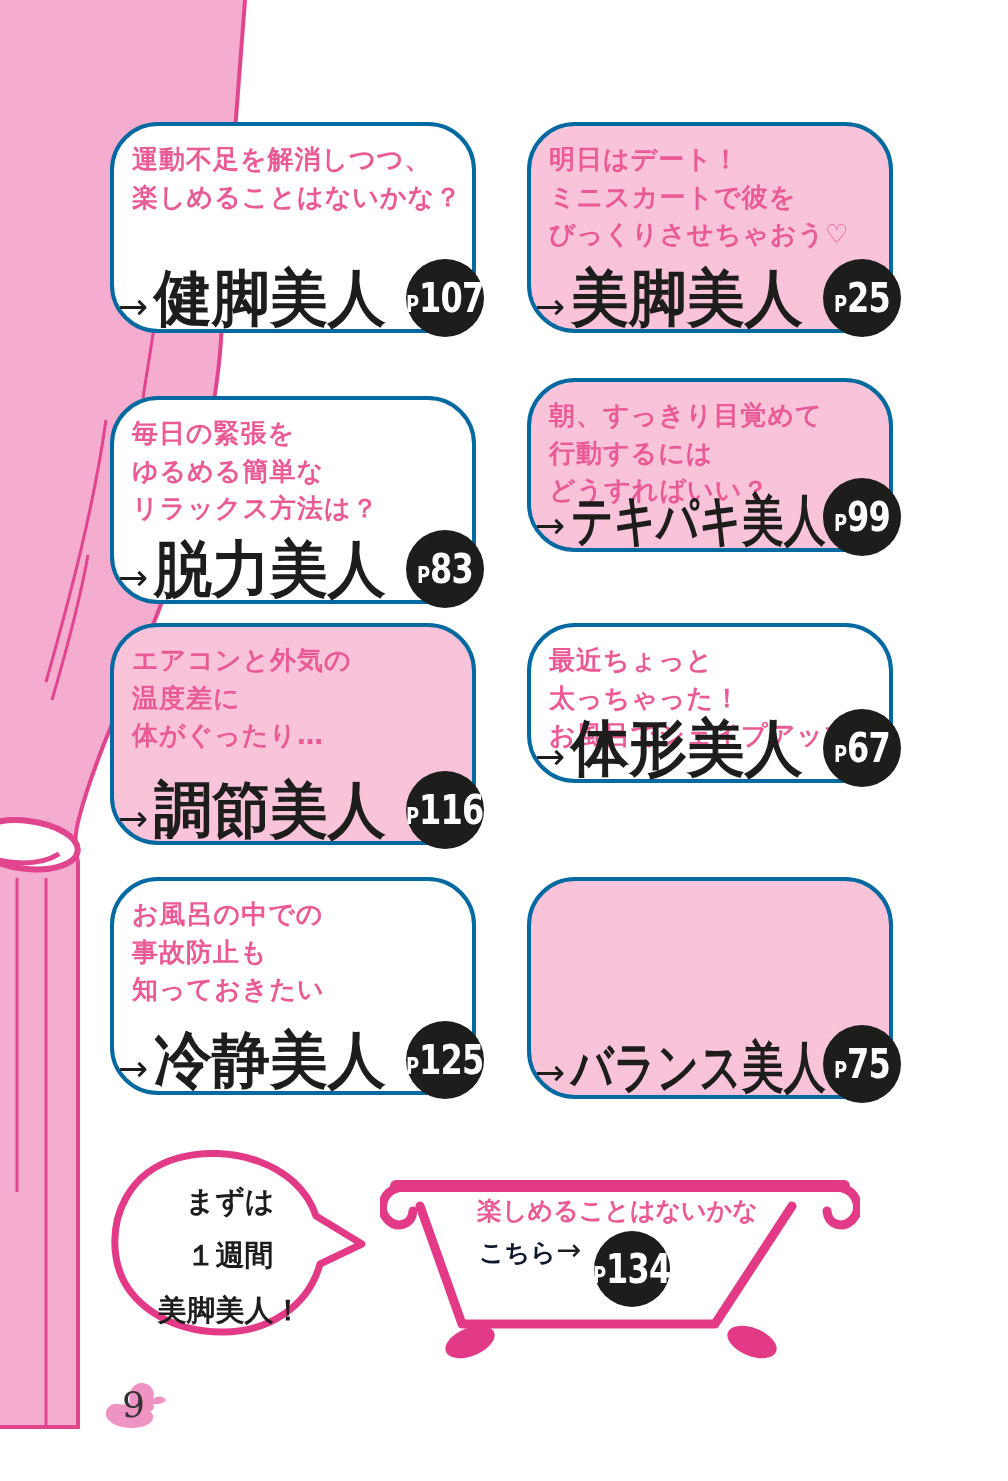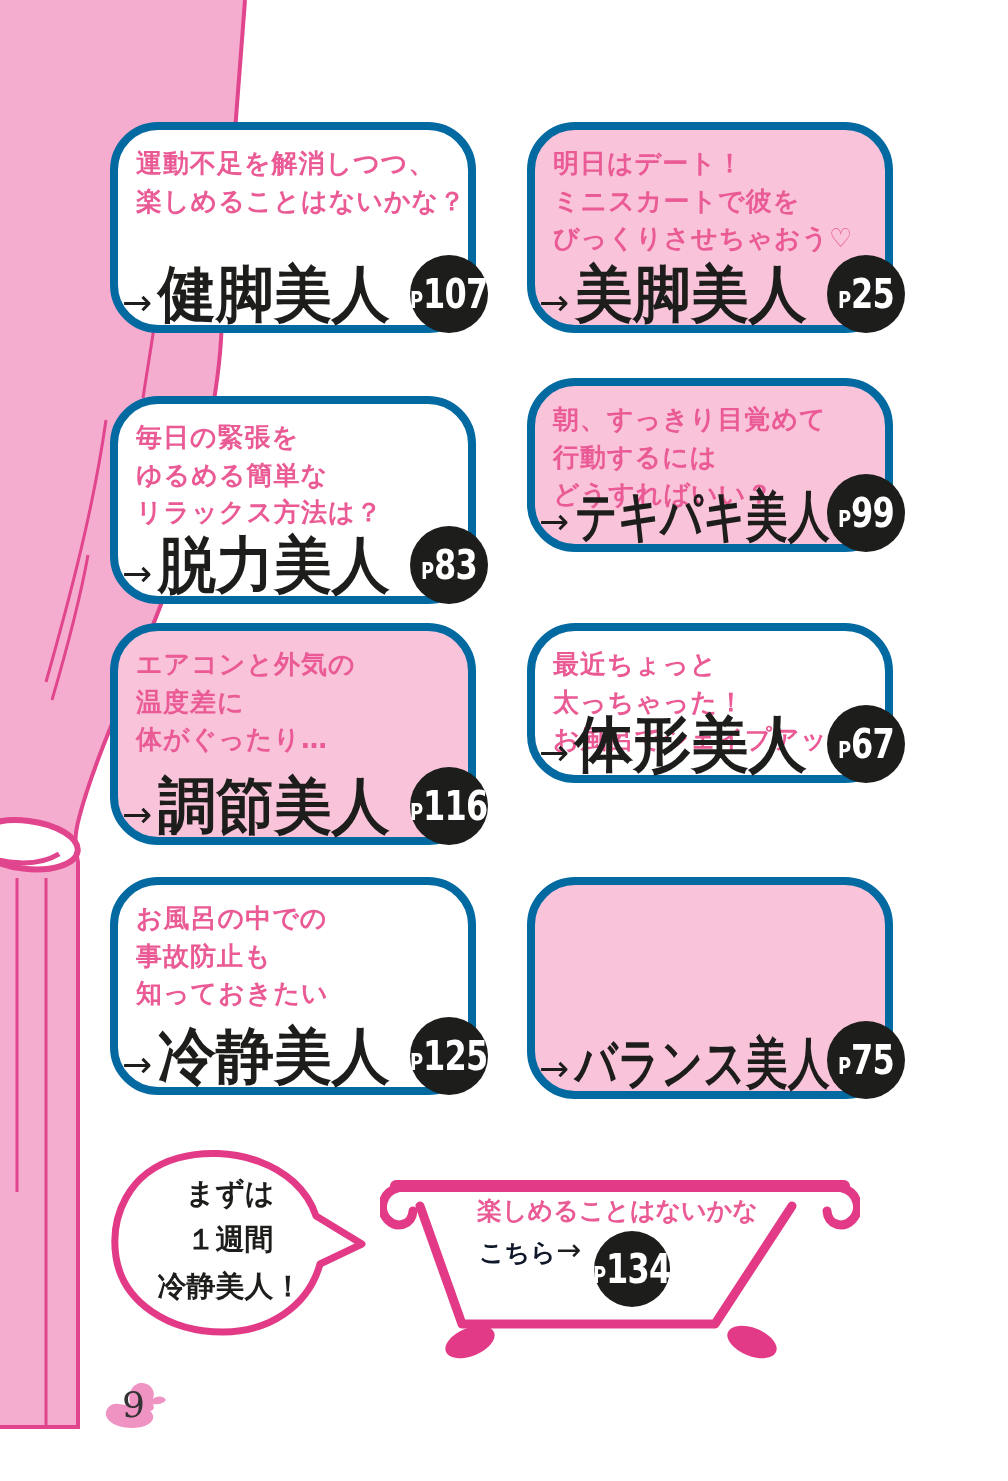--- a/index.html
+++ b/index.html
@@ -1,30 +1,30 @@
 <!DOCTYPE html>
 <html><head>
 <meta charset="utf-8">
 <style>
   html,body{margin:0;padding:0;}
   .page{position:relative;width:1008px;height:1481px;background:#ffffff;overflow:hidden;font-family:"DejaVu Sans",sans-serif;}
   .curtain{position:absolute;left:0;top:0;}
-  .box{position:absolute;width:366px;border:8px solid #0369a1;border-radius:48px;background:#fff;box-sizing:border-box;z-index:2;}
+  .box{position:absolute;width:366px;border:4px solid #0369a1;border-radius:48px;background:#fff;box-sizing:border-box;z-index:2;}
   .box.pink{background:#F9C3DA;}
   .q{position:absolute;left:18px;top:15px;font-size:26px;font-weight:bold;color:#EA5A95;line-height:1.45;white-space:pre;letter-spacing:1px;}
   .titlerow{position:absolute;left:4px;bottom:0px;display:flex;align-items:flex-end;}
   .arrow{font-size:36px;color:#1d1d1b;margin-right:6px;line-height:1.25;}
   .title{font-size:61px;font-weight:bold;color:#1d1d1b;font-family:"DejaVu Serif","Liberation Serif",serif;line-height:1.02;transform:scaleX(0.95);transform-origin:left bottom;white-space:nowrap;}
   .box.sm .title{font-size:55px;transform:scaleX(0.76);}
   .pcircle{position:absolute;width:78px;height:78px;border-radius:50%;background:#1D1D1B;color:#fff;left:292px;bottom:-8px;display:flex;align-items:center;justify-content:center;font-weight:bold;z-index:3;}
   .ptxt{display:flex;align-items:baseline;transform:scaleX(0.78);white-space:nowrap;}
   .ptxt .pp{font-size:23px;line-height:1;}
   .ptxt .pn{font-size:41px;line-height:1;letter-spacing:-1px;}
   .bubble-text{position:absolute;left:118px;top:1170px;width:224px;display:flex;flex-direction:column;align-items:center;z-index:2;}
-  .bubble-text span{font-size:29px;font-weight:600;color:#1d1d1b;line-height:1.6;white-space:pre;}
+  .bubble-text span{font-size:29px;font-weight:600;color:#1d1d1b;line-height:1.6;white-space:pre;margin-top:8px;}
   .tub-line1{position:absolute;left:477px;top:1194px;font-size:25px;font-weight:bold;color:#EA5A95;z-index:2;white-space:pre;}
   .tub-line2{position:absolute;left:479px;top:1236px;font-size:25px;font-weight:bold;color:#0f172a;z-index:2;white-space:pre;}
   .tub-arrow{position:absolute;left:556px;top:1232px;font-size:30px;color:#1d1d1b;z-index:2;}
   .pcircle-tub{position:absolute;width:76px;height:76px;border-radius:50%;background:#1D1D1B;color:#fff;left:594px;top:1231px;display:flex;align-items:center;justify-content:center;font-weight:bold;z-index:3;}
   .duck{position:absolute;left:102px;top:1382px;z-index:1;}
   .pagenum{position:absolute;left:122px;top:1384px;font-size:36px;color:#333;z-index:2;font-family:"DejaVu Serif","Liberation Serif",serif;}
 </style>
 </head>
 <body>
 
@@ -167,21 +167,21 @@
         </div>
       </div>
   </div>
 
   <svg style="position:absolute;left:108px;top:1142px;z-index:1;" width="270" height="210" viewBox="0 0 270 210">
     <path d="M208,74 C190,20 120,2 70,16 C20,30 2,75 8,115 C15,160 60,190 115,190 C160,190 200,165 212,122 L254,102 Z" fill="#ffffff" stroke="#E23A87" stroke-width="7" stroke-linejoin="round"></path>
   </svg>
   <div class="bubble-text">
     <span>まずは</span>
     <span>１週間</span>
-    <span>冷静美人！</span>
+    <span>美脚美人！</span>
   </div>
 
   <svg style="position:absolute;left:380px;top:1148px;z-index:1;" width="480" height="240" viewBox="0 0 480 240">
     <path d="M16,38 L464,38" stroke="#E23A87" stroke-width="12" stroke-linecap="round" fill="none"></path>
     <path d="M18,40 C2,44 -2,62 8,72 C17,81 32,77 33,63" stroke="#E23A87" stroke-width="9" stroke-linecap="round" fill="none"></path>
     <path d="M462,40 C478,44 482,62 472,72 C463,81 448,77 447,63" stroke="#E23A87" stroke-width="9" stroke-linecap="round" fill="none"></path>
     <path d="M40,58 L82,176 L335,176 L412,58" stroke="#E23A87" stroke-width="9" stroke-linejoin="round" stroke-linecap="round" fill="none"></path>
     <g transform="rotate(-22 90 194)">
         <ellipse cx="90" cy="194" rx="26" ry="14" fill="#E23A87"></ellipse>
       </g>

